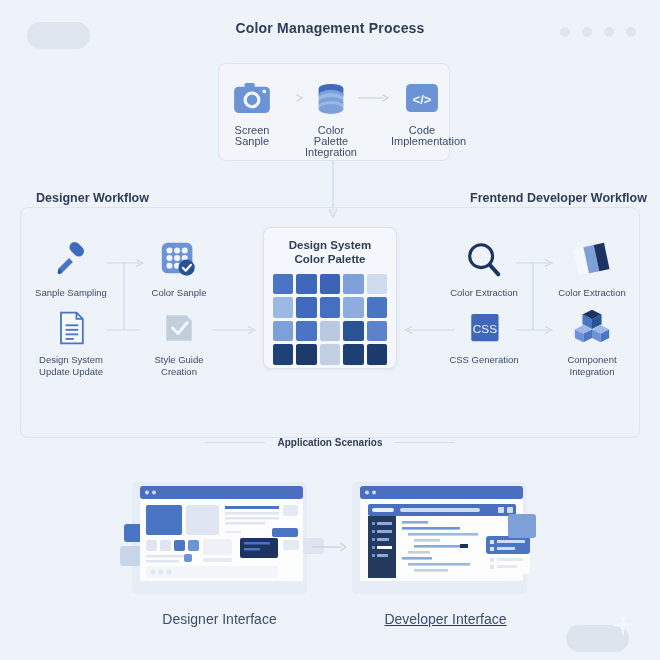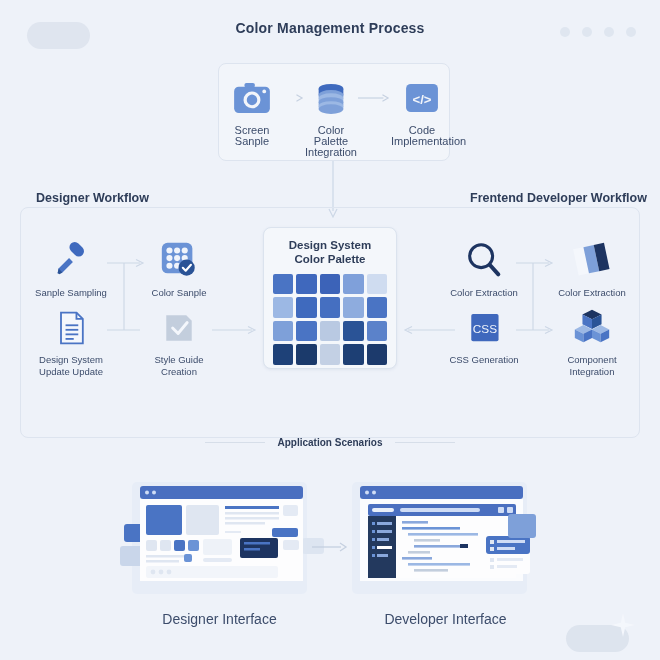--- a/index.html
+++ b/index.html
@@ -424,21 +424,21 @@
     <div class="cap">Designer Interface</div>
   </div>
 
   <div class="mid-arrow">
     <svg viewBox="0 0 36 14" width="36" height="14">
       <line x1="0" y1="7" x2="29" y2="7" stroke="#c5d0e0" stroke-width="1.3"></line>
       <path d="M28 3 L34 7 L28 11" fill="none" stroke="#c5d0e0" stroke-width="1.3"></path>
     </svg>
   </div>
 
-  <div class="mock" style="left:338px; top:478px; width:215px;">
+  <div class="mock" style="left:338px; top:478px; width:215px;text-decoration:underline;">
     <svg viewBox="0 0 215 120" width="215" height="120">
       <rect x="14" y="4" width="175" height="112" rx="5" fill="#e7edf7"></rect>
       <rect x="22" y="8" width="163" height="13" rx="3" fill="#4a6fc0"></rect>
       <circle cx="29" cy="14.5" r="2" fill="#cfdcf5"></circle>
       <circle cx="36" cy="14.5" r="2" fill="#cfdcf5"></circle>
       <rect x="22" y="21" width="163" height="82" fill="#fbfcfe"></rect>
 
       <rect x="30" y="26" width="148" height="12" rx="2" fill="#4a6fc0"></rect>
       <rect x="34" y="30" width="22" height="4" rx="2" fill="#e9eff9"></rect>
       <rect x="62" y="30" width="80" height="4" rx="2" fill="#cfdcf5"></rect>

